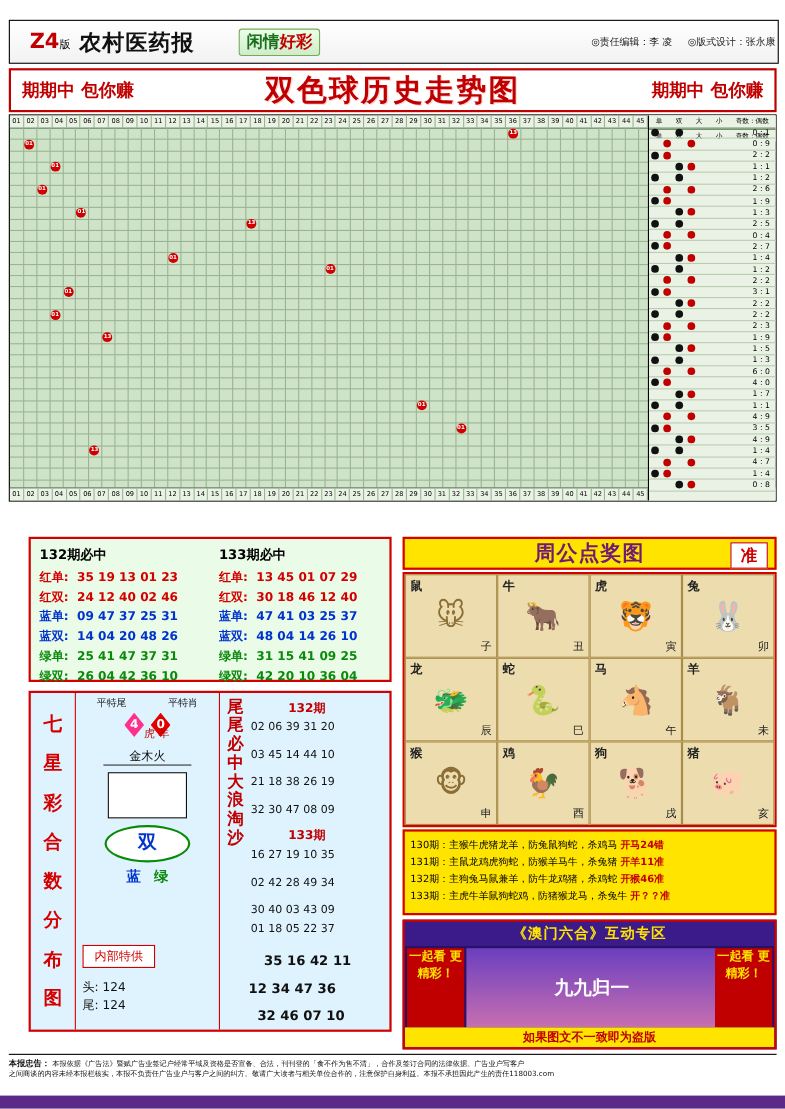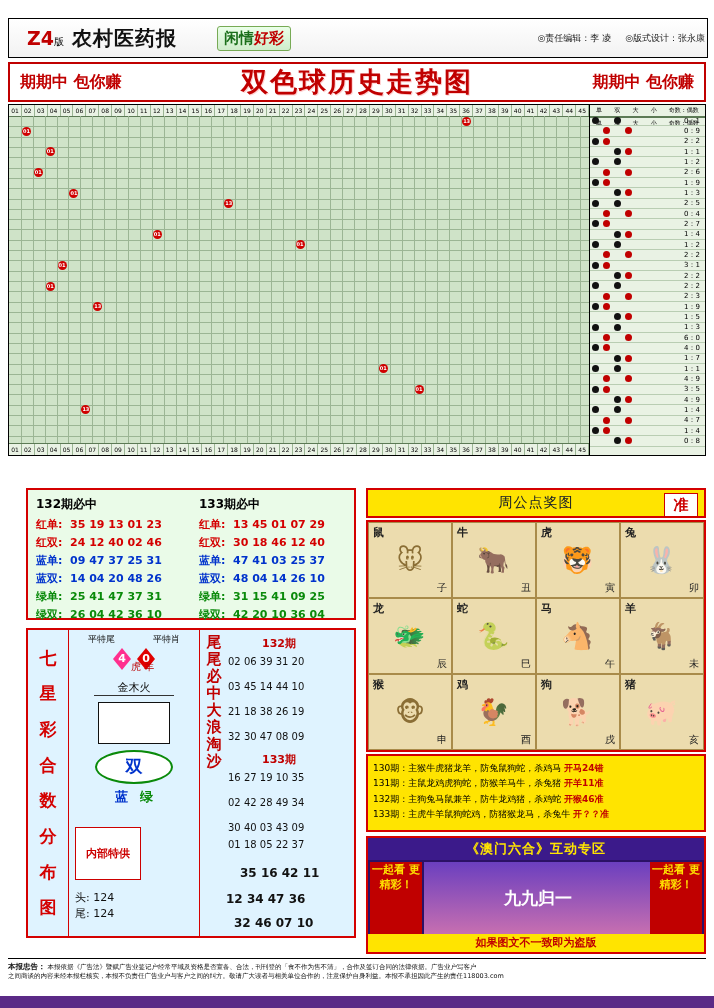--- a/index.html
+++ b/index.html
@@ -141,39 +141,39 @@
     margin:6px auto 0;width:70px;height:40px;border:1px solid #111;background:#fff;
   }
   .shuang{
     margin:6px auto 0;width:74px;height:30px;border:2px solid #0a8a0a;border-radius:50%;
     color:#0033cc;font-size:17px;font-weight:bold;text-align:center;line-height:28px;background:#fff;
   }
   .lanlv{display:flex;justify-content:center;gap:12px;margin-top:4px;font-size:13px;font-weight:bold;}
   .lan{color:#0033cc;} .lv{color:#0a8a0a;}
   .inner{
     position:absolute;left:6px;bottom:56px;width:64px;border:1px solid #c00;background:#fff;
-    color:#c00;font-size:11px;text-align:center;padding:18px 0;font-weight:bold;
+    color:#c00;font-size:11px;text-align:center;padding:2px 0;font-weight:normal;
   }
   .touwei{position:absolute;left:6px;bottom:14px;font-size:11px;color:#111;line-height:16px;}
   .sv-right{flex:1;position:relative;}
   .wei-col{
     position:absolute;left:4px;top:4px;width:20px;color:#c00000;font-size:15px;font-weight:bold;
     line-height:17px;text-align:center;
   }
   .period-lab{position:absolute;font-size:11px;color:#c00000;font-weight:bold;}
   .nums-sm{position:absolute;font-size:10px;color:#111;}
   .nums-big{position:absolute;font-size:12px;color:#111;font-weight:bold;}
 
   
   .zg-head{
     position:absolute;left:366px;top:488px;width:340px;height:30px;
     border:2px solid #d40000;background:#ffe400;box-sizing:border-box;
     display:flex;align-items:center;justify-content:center;gap:10px;
   }
-  .zg-title{font-size:14px;font-weight:normal;color:#0f172a;letter-spacing:1px;}
+  .zg-title{font-size:19px;font-weight:bold;color:#701a75;letter-spacing:1px;}
   .zg-zhun{
     position:absolute;right:6px;top:3px;width:32px;height:22px;border:1px solid #c00;
     background:#fff;color:#c00;font-size:15px;font-weight:bold;text-align:center;line-height:22px;
   }
   .zg-grid{
     position:absolute;left:366px;top:520px;width:340px;height:232px;
     border:2px solid #d40000;background:#e9d49a;box-sizing:border-box;
     display:grid;grid-template-columns:repeat(4,1fr);grid-template-rows:repeat(3,1fr);
   }
   .zg-cell{

